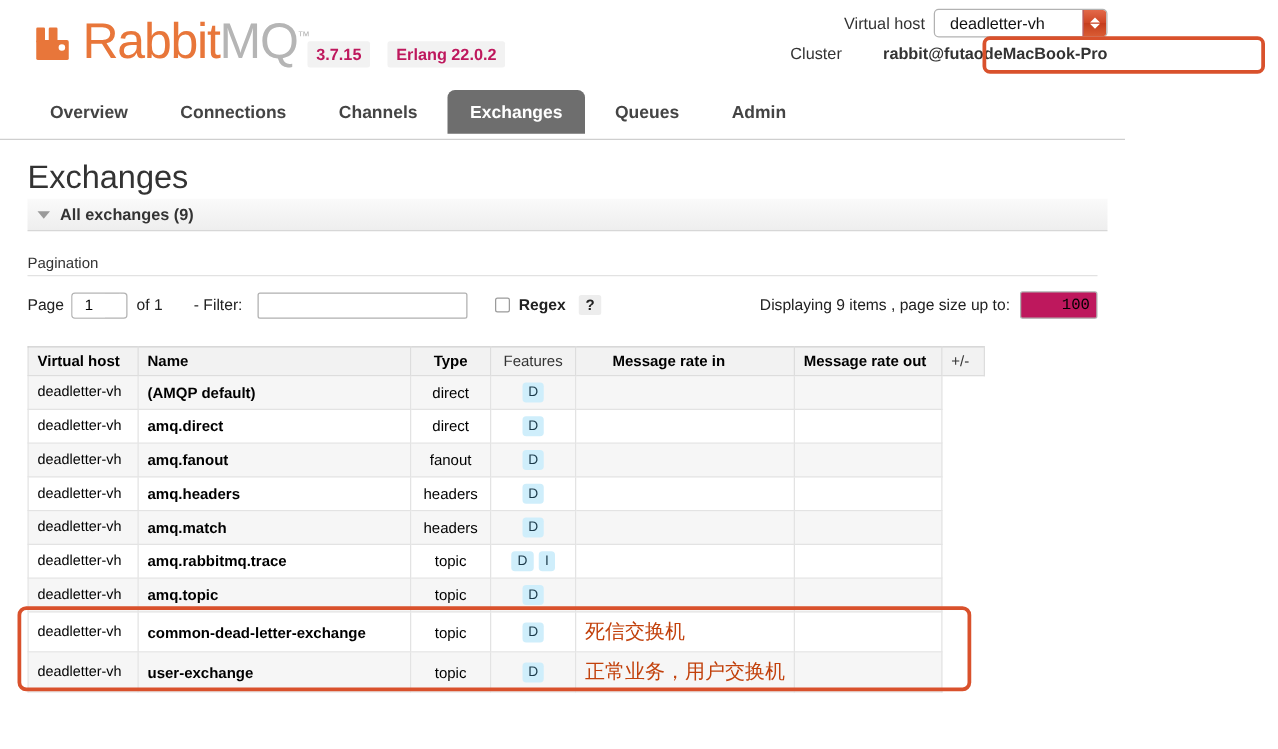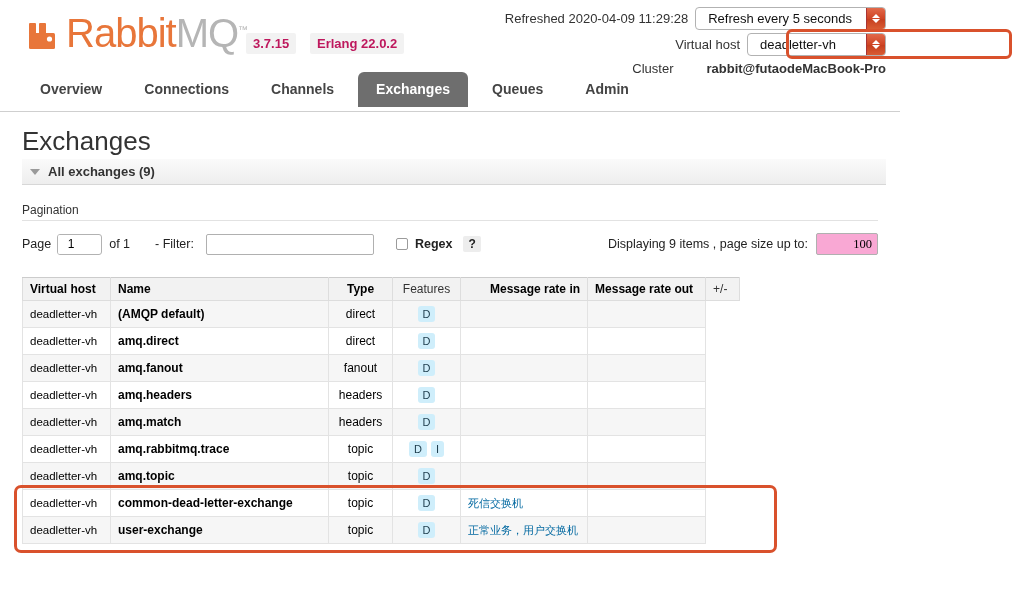--- a/index.html
+++ b/index.html
@@ -132,21 +132,21 @@
     background: #fff; display: inline-block; vertical-align: middle;
   }
   .help-q {
     background: #ededed; color: #222; font-size: 12px; font-weight: bold;
     padding: 1px 5px; border-radius: 2px; margin-left: 5px; cursor: pointer;
   }
   #display-info { margin-left: auto; display: flex; align-items: center; font-size: 12.5px; }
   .size-input {
     width: 62px; height: 22px; border: 1px solid #b0b0b0; border-radius: 2px;
     text-align: right; padding-right: 5px; margin-left: 8px;
-    font-family: Liberation Serif, serif; font-size: 12.5px; background:#f9a8d4;
+    font-family: Liberation Mono, monospace; font-size: 12.5px; background:#be185d;
   }
 
   
   #table-wrap { margin: 22px 0 0 8px; position: relative; }
   table.ex-table { border-collapse: collapse; font-size: 12px; }
   table.ex-table th {
     background: #f2f2f2; border: 1px solid #ddd; border-top: 1px solid #ccc;
     font-weight: bold; text-align: left; padding: 4px 7px; color: #000;
     font-size: 12px; white-space: nowrap;
   }
@@ -160,21 +160,21 @@
   td.vhost { color: #666; font-size: 11.5px; }
   td.name { font-weight: bold; }
   td.type { text-align: center; color: #333; }
   td.features { text-align: center; padding: 3px 6px; }
   td.rate { width: 110px; }
   .badge {
     display: inline-block; background: #cfeefb; color: #1b3a4a;
     font-size: 11px; padding: 2px 5px; border-radius: 3px; margin: 0 2px;
     min-width: 9px; text-align: center;
   }
-  .cn-note { color: #0369a1; font-size: 11px; font-weight: normal; white-space: nowrap; }
+  .cn-note { color: #c2410c; font-size: 16px; font-weight: normal; white-space: nowrap; }
 
   #row-highlight {
     position: absolute; border: 3px solid #d9512c; border-radius: 7px;
     pointer-events: none;
   }
 </style>
 </head>
 <body>
 
 <div id="page">
@@ -193,30 +193,20 @@
       <div class="logo-text">
         <span class="logo-rabbit">Rabbit</span><span class="logo-mq">MQ</span><span class="logo-tm">™</span>
       </div>
     </div>
 
     <div class="version-chip" id="ver-rmq">3.7.15</div>
     <div class="version-chip" id="ver-erl">Erlang 22.0.2</div>
 
     <div id="header-right">
 
-      <div class="hdr-row">
-        <span class="hdr-label">Refreshed 2020-04-09 11:29:28</span>
-        <div class="rmq-select">
-          <span class="sel-val">Refresh every 5 seconds</span>
-          <span class="spinner">
-            <i class="chev up"></i>
-              <i class="chev down"></i>
-          </span>
-        </div>
-      </div>
 
       <div class="hdr-row">
         <span class="hdr-label">Virtual host</span>
         <div class="rmq-select">
           <span class="sel-val" style="min-width:118px">deadletter-vh</span>
           <span class="spinner">
             <i class="chev up"></i>
               <i class="chev down"></i>
           </span>
         </div>

